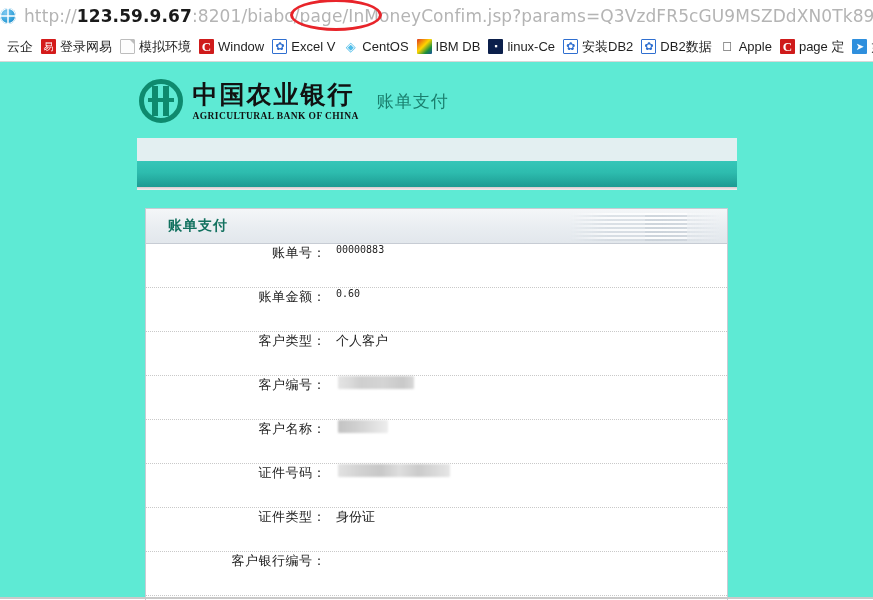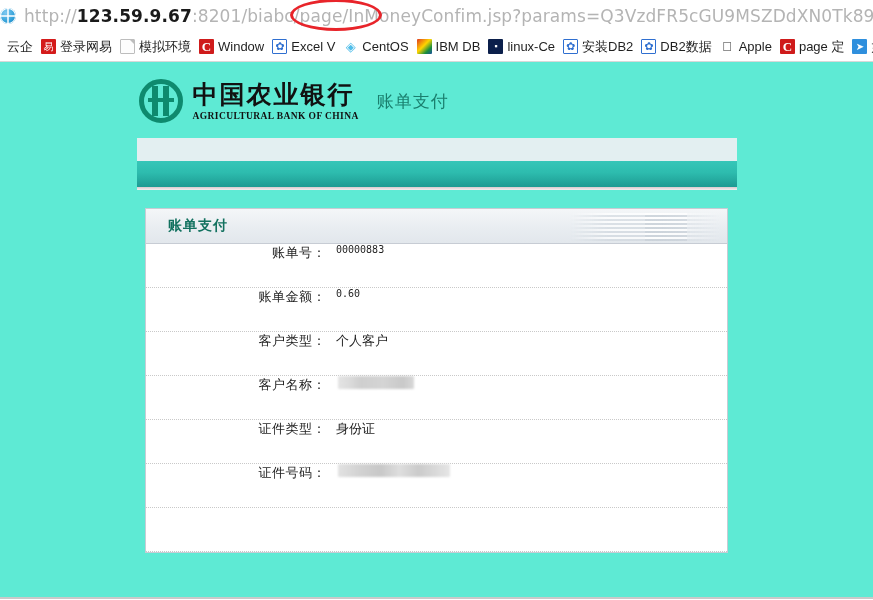--- a/index.html
+++ b/index.html
@@ -483,30 +483,38 @@
           </div>
           <div class="form-row">
             <div class="row-label">账单金额：</div>
             <div class="row-value">0.60</div>
           </div>
           <div class="form-row">
             <div class="row-label">客户类型：</div>
             <div class="row-value cn">个人客户</div>
           </div>
           <div class="form-row">
+            <div class="row-label">客户编号：</div>
+            <span class="redacted w1"></span>
+          </div>
+          <div class="form-row">
             <div class="row-label">客户名称：</div>
-            <span class="redacted w1"></span>
+            <span class="redacted w2"></span>
+          </div>
+          <div class="form-row">
+            <div class="row-label">证件号码：</div>
+            <span class="redacted w3"></span>
           </div>
           <div class="form-row">
             <div class="row-label">证件类型：</div>
             <div class="row-value cn">身份证</div>
           </div>
           <div class="form-row">
-            <div class="row-label">证件号码：</div>
-            <span class="redacted w3"></span>
+            <div class="row-label">客户银行编号：</div>
+            <div class="row-value"></div>
           </div>
           <div class="form-row">
             <div class="row-value"></div>
           </div>
         </div>
 
     </div>
 
   </div>
   <div class="bottom-rule"></div>

